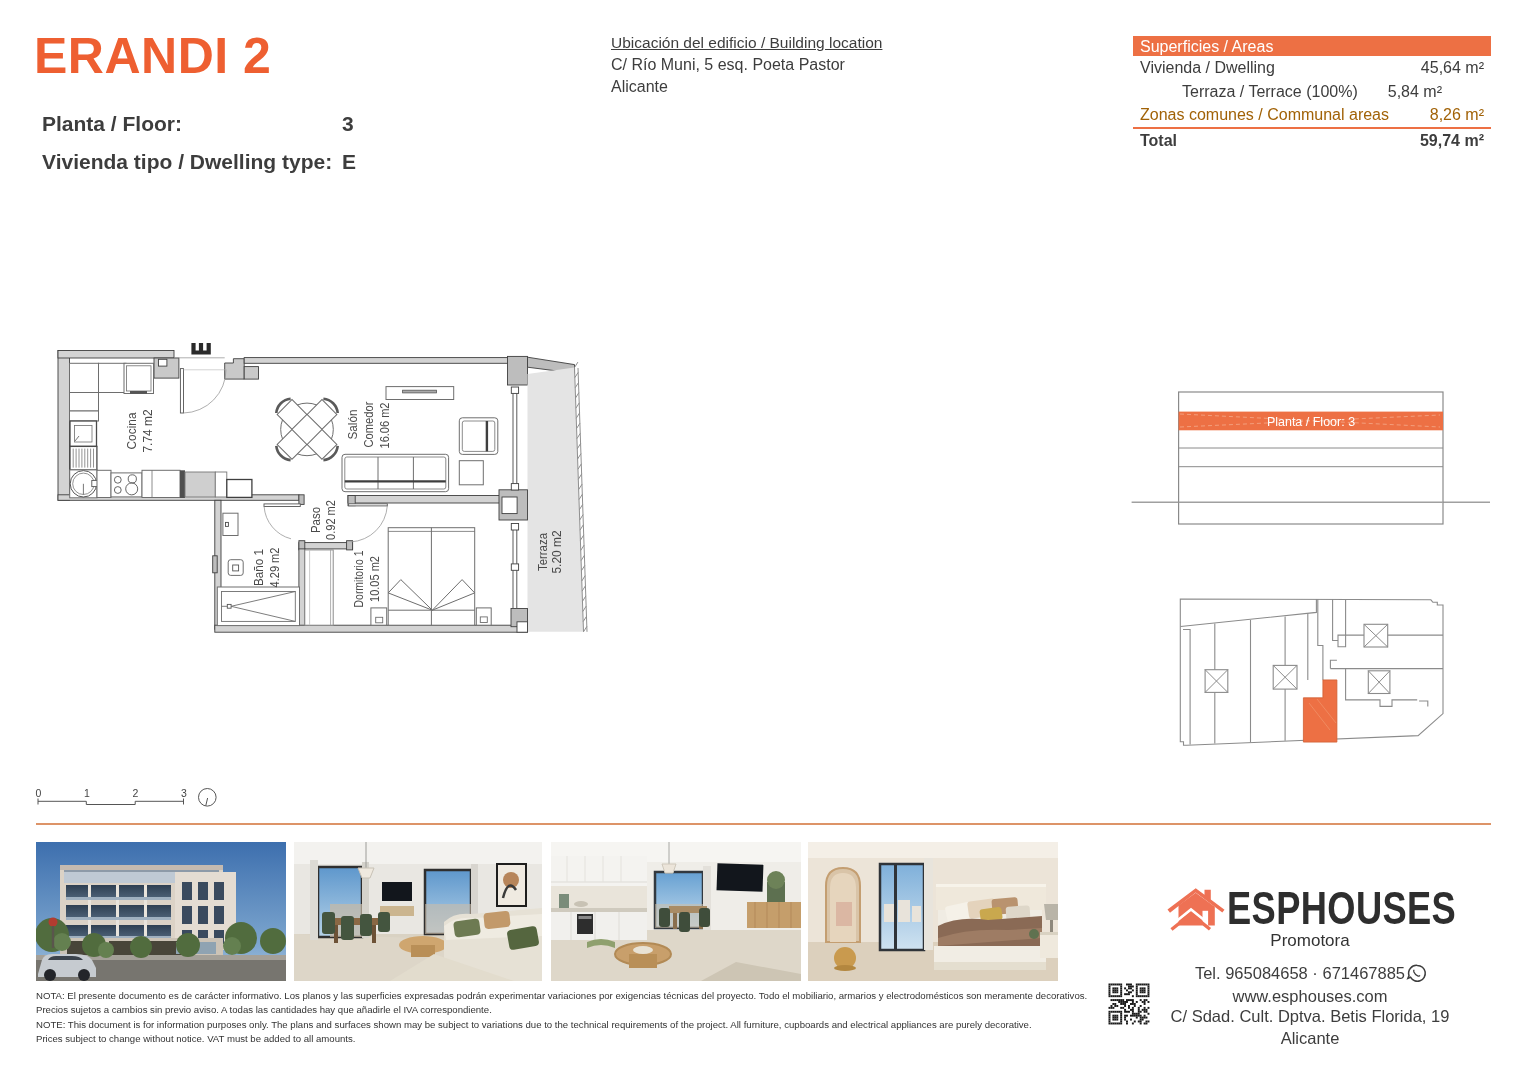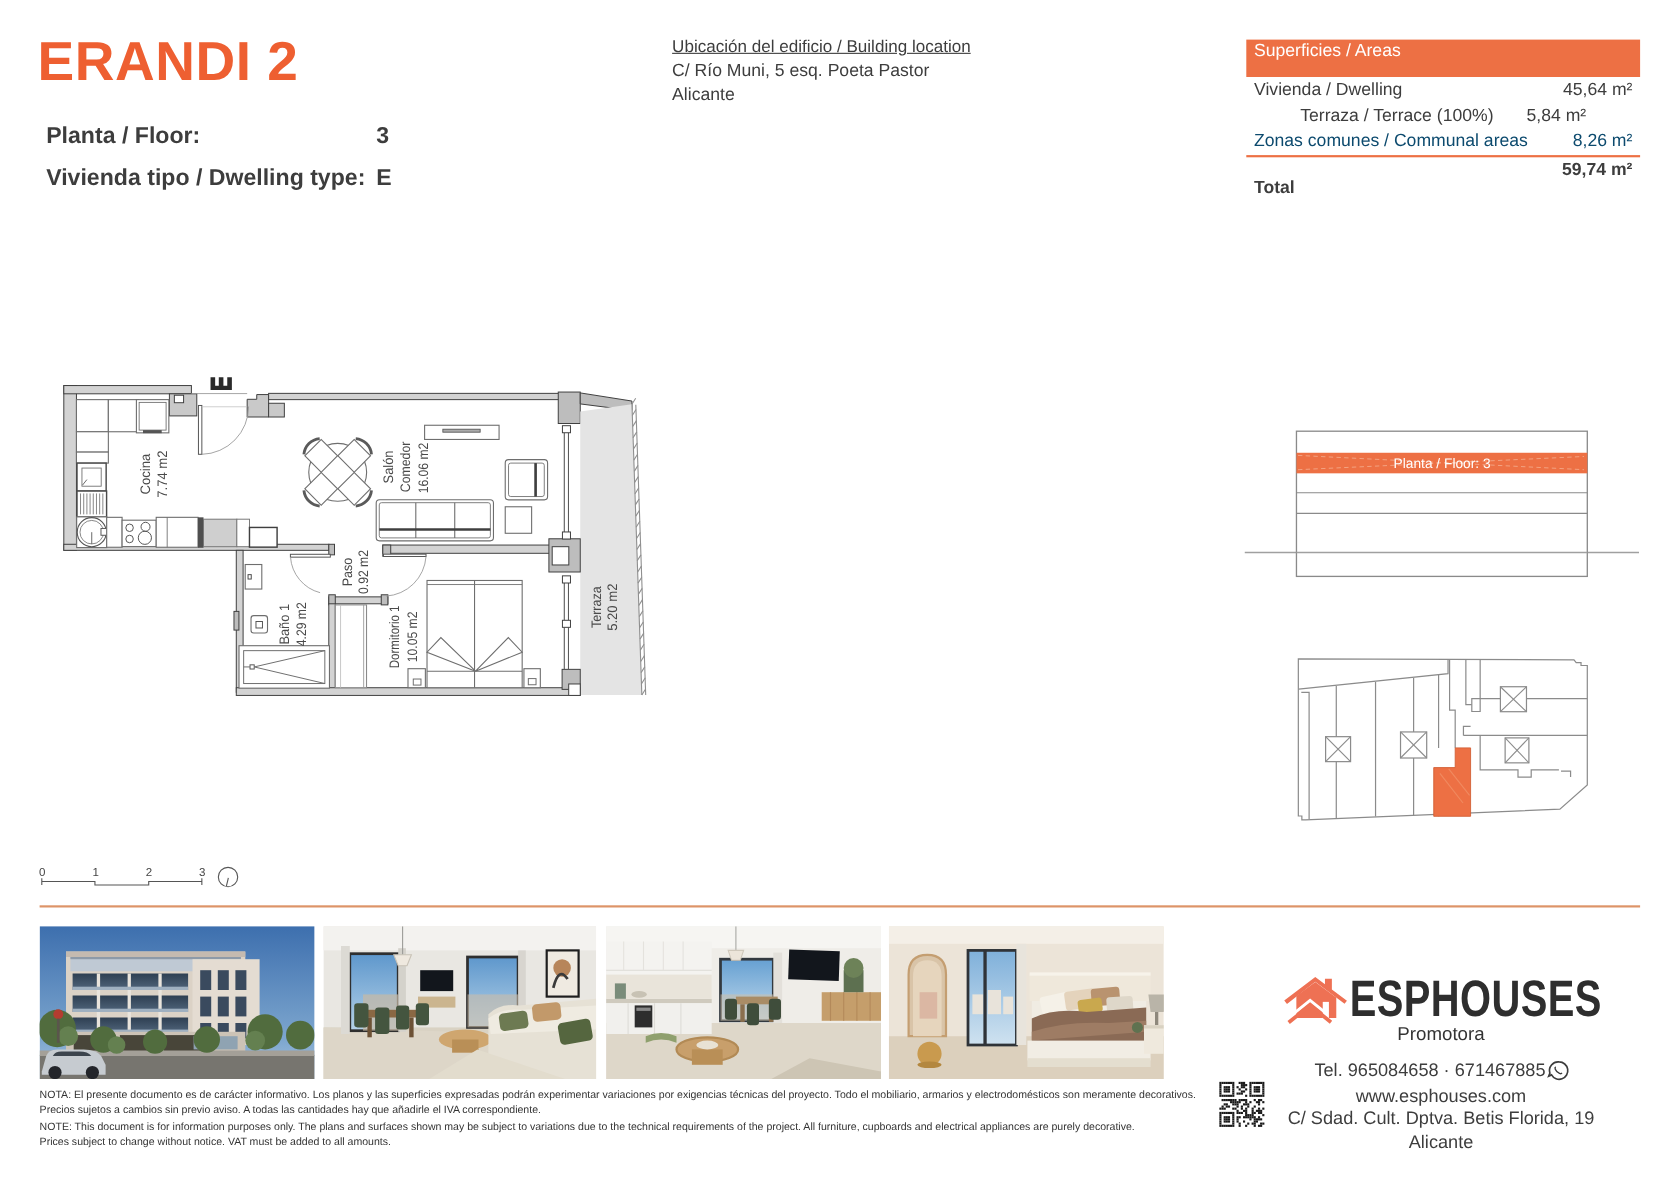--- a/index.html
+++ b/index.html
@@ -23,39 +23,39 @@
   <div class="abs g1" style="left:342px;top:150px;font-size:21px;font-weight:bold;">E</div>
 
   <div class="abs g1" style="left:611px;top:34px;font-size:15.5px;font-weight:normal;text-decoration:underline;">Ubicación del edificio / Building location</div>
 
   <div class="abs g1" style="left:611px;top:56px;font-size:16px;">C/ Río Muni, 5 esq. Poeta Pastor</div>
 
   <div class="abs g1" style="left:611px;top:78px;font-size:16px;">Alicante</div>
 
   <div class="abs" style="left:1133px;top:36px;width:358px;">
 
-    <div style="background:#ED7044;color:#fff;font-size:16px;height:34px;line-height:22px;padding-left:7px;">Superficies / Areas</div>
+    <div style="background:#ED7044;color:#fff;font-size:16px;height:20px;line-height:22px;padding-left:7px;">Superficies / Areas</div>
 
     <div style="display:flex;justify-content:space-between;font-size:16px;color:#3d3d3d;height:23.5px;line-height:23.5px;">
         <span style="padding-left:7px;">Vivienda / Dwelling</span>
         <span style="padding-right:7px;">45,64 m²</span>
       </div>
 
     <div style="display:flex;justify-content:center;font-size:16px;color:#3d3d3d;height:23.5px;line-height:23.5px;gap:30px;">
         <span style="padding-left:7px;">Terraza / Terrace (100%)</span>
         <span style="padding-right:7px;">5,84 m²</span>
       </div>
 
-    <div style="display:flex;justify-content:space-between;font-size:16px;color:#0c4a6e;height:23.5px;line-height:23.5px;border-bottom:2px solid #ED7044;">
+    <div style="display:flex;justify-content:space-between;font-size:16px;color:#a16207;height:23.5px;line-height:23.5px;border-bottom:2px solid #ED7044;">
         <span style="padding-left:7px;">Zonas comunes / Communal areas</span>
         <span style="padding-right:7px;">8,26 m²</span>
       </div>
 
     <div style="display:flex;justify-content:space-between;font-size:16px;color:#3d3d3d;font-weight:bold;height:24px;line-height:24px;">
-        <span style="padding-left:7px;margin-top:16px;">Total</span>
+        <span style="padding-left:7px;">Total</span>
         <span style="padding-right:7px;">59,74 m²</span>
       </div>
   </div>
 
   <svg class="abs" style="left:0;top:330px;" width="650" height="320" viewBox="0 330 650 320">
 
 <rect x="58" y="350.5" width="11.5" height="149.8" fill="#d3d3d3" stroke="#3f3f3f" stroke-width="0.9"></rect>
 
 <rect x="58" y="350.5" width="116" height="7.5" fill="#d3d3d3" stroke="#3f3f3f" stroke-width="0.9"></rect>
 

